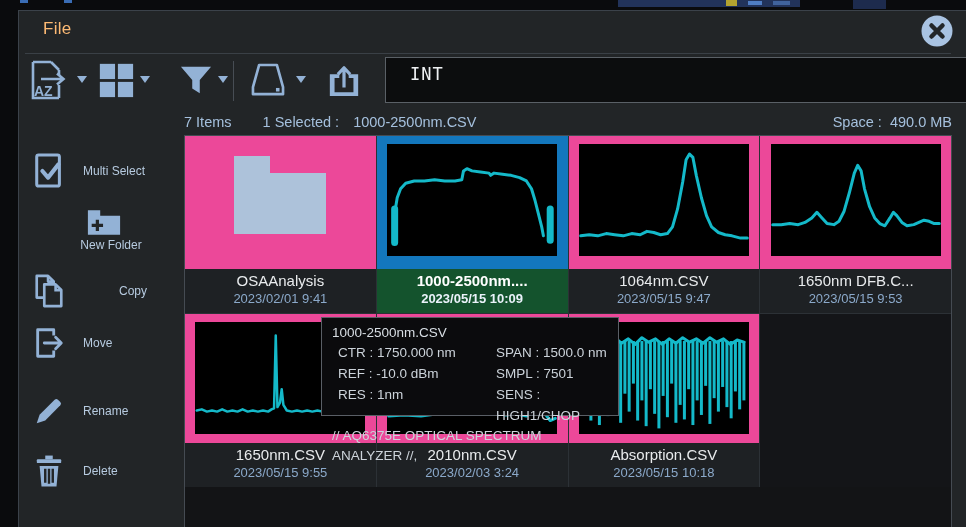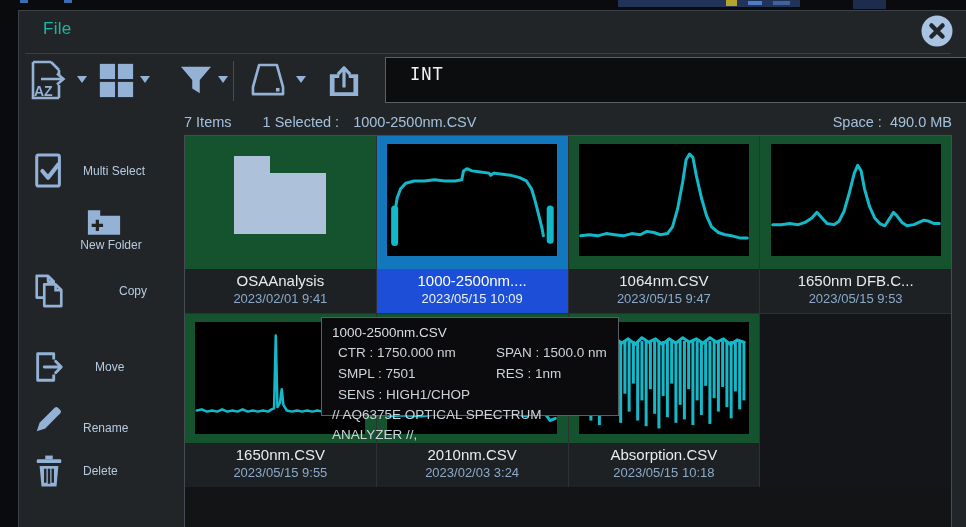--- a/index.html
+++ b/index.html
@@ -1,49 +1,49 @@
 <!DOCTYPE html>
 <html><head>
 <meta charset="utf-8">
 <style>
   html,body{margin:0;padding:0;background:#0a0b0d;font-family:"Liberation Sans",sans-serif;}
   #stage{position:relative;width:966px;height:527px;overflow:hidden;background:#0a0b0d;}
   .bgdec{position:absolute;}
   
   #dialog{position:absolute;left:18px;top:10px;width:948px;height:517px;background:#222527;
           border-top:1px solid #3b424a;border-left:1px solid #3b424a;box-sizing:border-box;}
-  #dlg-title{position:absolute;left:24px;top:8px;font-size:17px;color:#14b8a6;letter-spacing:.3px;}
+  #dlg-title{position:absolute;left:24px;top:8px;font-size:17px;color:#fdba74;letter-spacing:.3px;}
   #close-btn{position:absolute;right:13px;top:4px;width:32px;height:32px;cursor:pointer;}
   #title-sep{position:absolute;left:6px;top:42px;width:926px;height:1px;background:#3a4046;}
   
   .tool-btn{position:absolute;top:46px;height:46px;display:flex;align-items:center;cursor:pointer;}
   .vsep{position:absolute;left:214px;top:50px;width:1px;height:40px;background:#474d54;}
   #path-input{position:absolute;left:366px;top:46px;width:666px;height:46px;box-sizing:border-box;
       background:#0c0d0e;border:1px solid #5a6066;color:#eef0f2;font-family:"DejaVu Sans Mono",monospace;
       font-size:17px;padding:0 0 12px 24px;letter-spacing:1px;outline:none;}
   
   #status{position:absolute;left:165px;top:100px;width:768px;height:22px;display:flex;align-items:center;
       font-size:14.5px;color:#a5c0dd;}
   #status .sel-label{margin-left:31px;}
   #status .sel-file{margin-left:14px;}
   #status .space{margin-left:auto;}
   
   #panel{position:absolute;left:165px;top:124px;width:768px;height:393px;box-sizing:border-box;
       background:#131416;border:1px solid #454b52;border-bottom:none;}
   #file-grid{position:absolute;left:0;top:0;width:766px;display:grid;
       grid-template-columns:repeat(4,1fr);grid-template-rows:177px 173px;gap:1px;background:#2c3136;}
-  .tile{background:#14532d;display:flex;flex-direction:column;overflow:hidden;cursor:pointer;}
+  .tile{background:#ec4899;display:flex;flex-direction:column;overflow:hidden;cursor:pointer;}
   .tile .thumb{flex:1;display:flex;justify-content:center;align-items:flex-start;}
   .tile .thumb svg.trace-svg{margin-top:8px;background:#000;}
   .tile .thumb svg.folder-svg{margin-top:20px;}
   .tile .label{height:44px;background:#1e2124;text-align:center;}
   .tile .fname{margin-top:3px;font-size:15px;color:#e9ebed;}
   .tile .fdate{margin-top:2px;font-size:13px;color:#8ba9ca;}
   .tile.sel{background:#1377bd;}
-  .tile.sel .label{background:#1d4ed8;}
+  .tile.sel .label{background:#14532d;font-weight:bold;}
   .tile.sel .fname{color:#ffffff;}
   .tile.sel .fdate{color:#eaf2fa;}
   .tile.empty{background:#141518;cursor:default;}
   
   .side-btn{position:absolute;left:10px;width:150px;height:48px;display:flex;align-items:center;cursor:pointer;}
   .side-btn .lbl{margin-left:14px;font-size:12px;color:#b7cbe0;white-space:nowrap;}
   .side-btn .ic{width:40px;display:flex;justify-content:center;}
   
   #tooltip{position:absolute;left:302px;top:306px;width:298px;height:99px;box-sizing:border-box;
       background:#0b0b0d;border:1px solid #5a5f66;z-index:20;padding:5px 10px;font-size:13.5px;color:#ccd3da;}
@@ -162,30 +162,30 @@
     <div class="side-btn" style="top:256px;gap:36px;">
       <span class="ic">
         <svg width="34" height="36" viewBox="0 0 36 38">
             <path d="M5 3 H17 L23 9 V26 H5 Z M17 3 V9 H23" fill="none" stroke="#93b2d6" stroke-width="2.8" stroke-linejoin="round"></path>
             <path d="M13 12 H25 L31 18 V35 H13 Z" fill="#222527" stroke="#93b2d6" stroke-width="2.8" stroke-linejoin="round"></path>
             <path d="M25 12 V18 H31" fill="none" stroke="#93b2d6" stroke-width="2.8"></path>
           </svg>
       </span>
       <span class="lbl">Copy</span>
     </div>
-    <div class="side-btn" style="top:332px;gap:12px;">
+    <div class="side-btn" style="top:308px;">
       <span class="ic">
         <svg width="36" height="34" viewBox="0 0 38 36">
             <path d="M24 10 V4 H7 V32 H24 V26" fill="none" stroke="#93b2d6" stroke-width="3" stroke-linejoin="round"></path>
             <path d="M14 18 H31 M26 12 L32 18 L26 24" fill="none" stroke="#93b2d6" stroke-width="3" stroke-linecap="round" stroke-linejoin="round"></path>
           </svg>
       </span>
       <span class="lbl">Move</span>
     </div>
-    <div class="side-btn" style="top:376px;align-items:flex-end;">
+    <div class="side-btn" style="top:376px;">
       <span class="ic">
         <svg width="32" height="32" viewBox="0 0 34 34">
             <path d="M4 30 L7 21 L23 5 A2.5 2.5 0 0 1 26.5 5 L29 7.5 A2.5 2.5 0 0 1 29 11 L13 27 L4 30 Z" fill="#93b2d6"></path>
           </svg>
       </span>
       <span class="lbl">Rename</span>
     </div>
     <div class="side-btn" style="top:436px;">
       <span class="ic">
         <svg width="30" height="35" viewBox="0 0 32 36">
@@ -320,20 +320,21 @@
   </div>
           <div class="tile empty"></div>
         </div>
     </div>
 
     <div id="tooltip">
       <div class="tt-title">1000-2500nm.CSV</div>
       <div class="tt-grid">
         <span>CTR : 1750.000 nm</span>
         <span>SPAN : 1500.0 nm</span>
+        <span>REF : -10.0 dBm</span>
         <span>SMPL : 7501</span>
         <span>RES : 1nm</span>
         <span>SENS : HIGH1/CHOP</span>
       </div>
       <div class="tt-footer">// AQ6375E OPTICAL SPECTRUM ANALYZER //,</div>
     </div>
 
   </div>
 </div>
 

